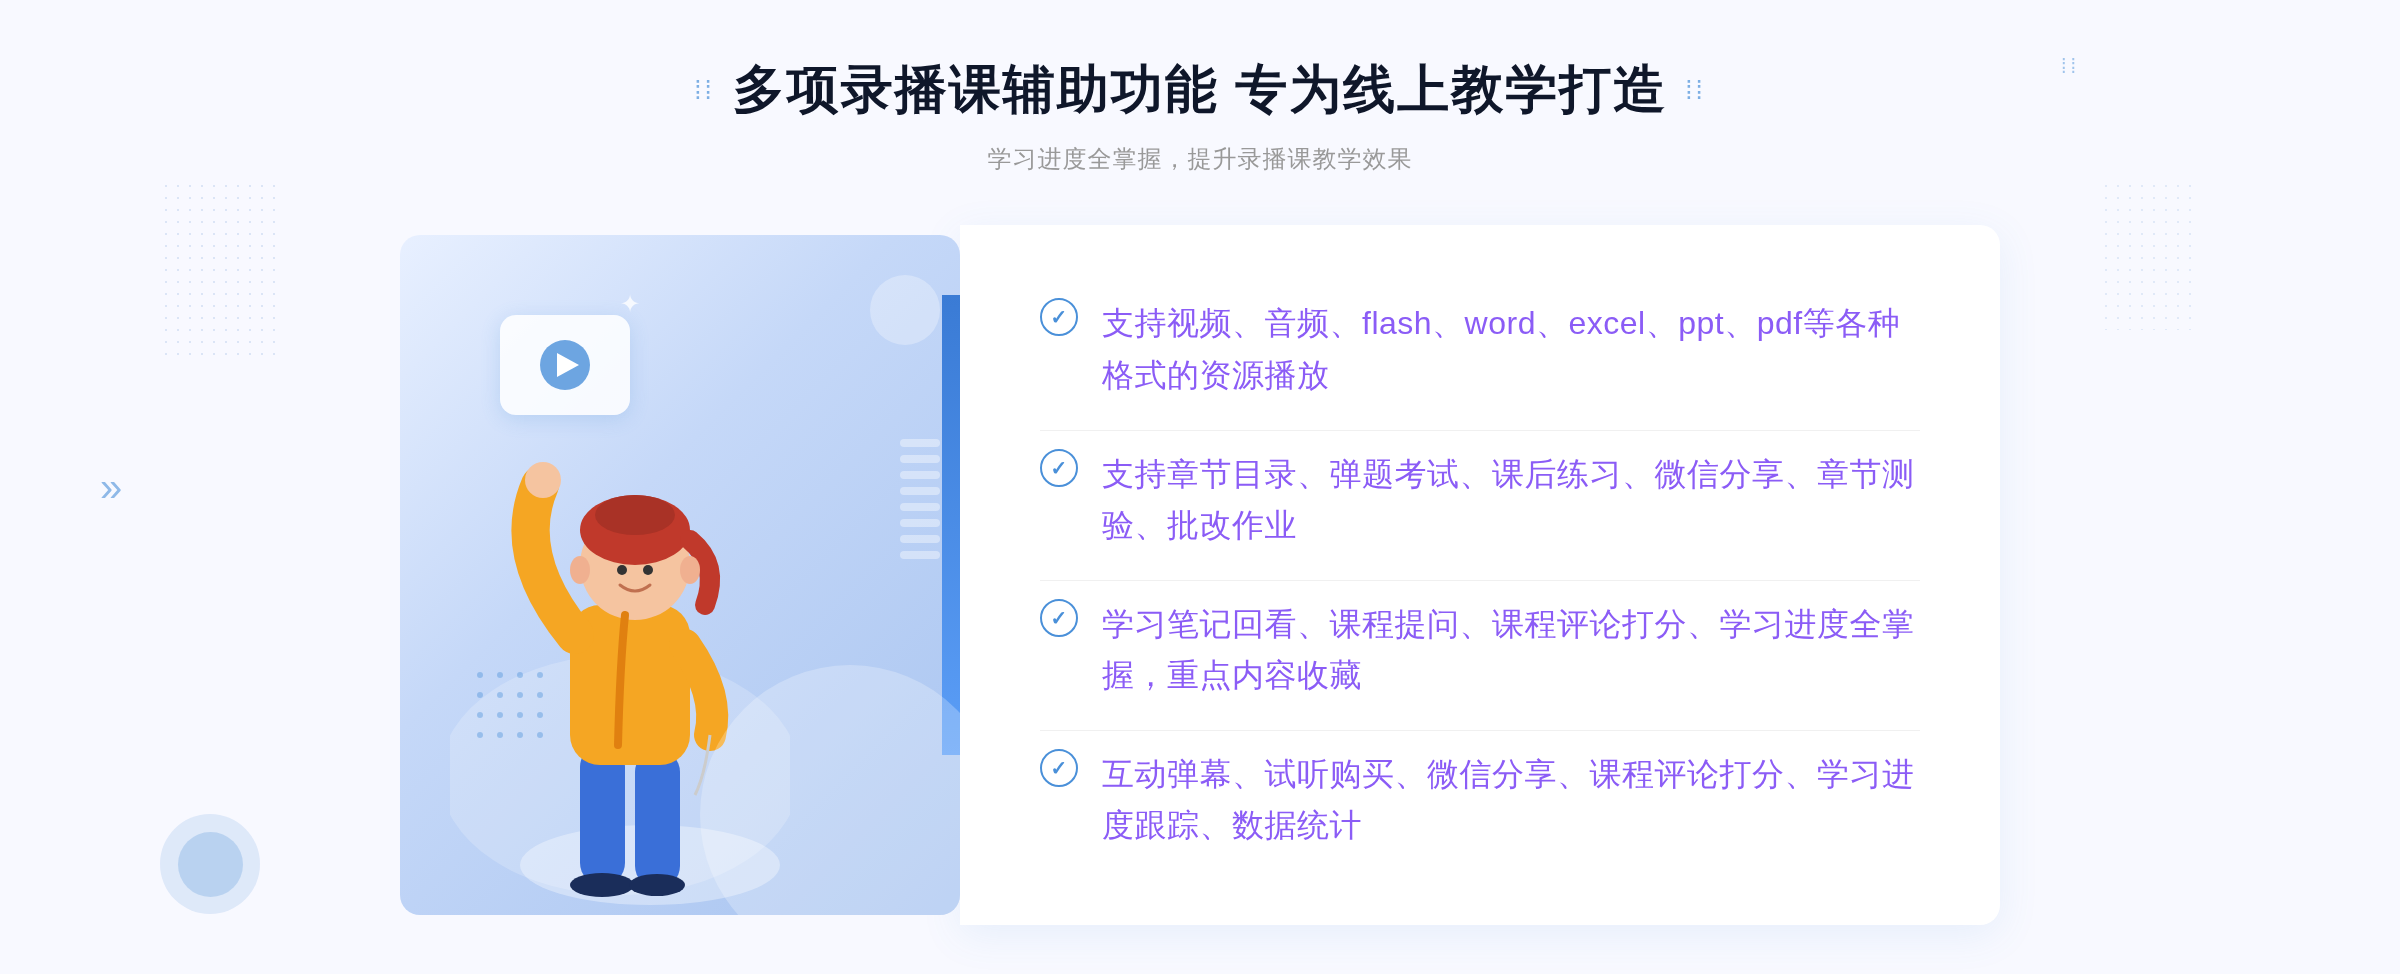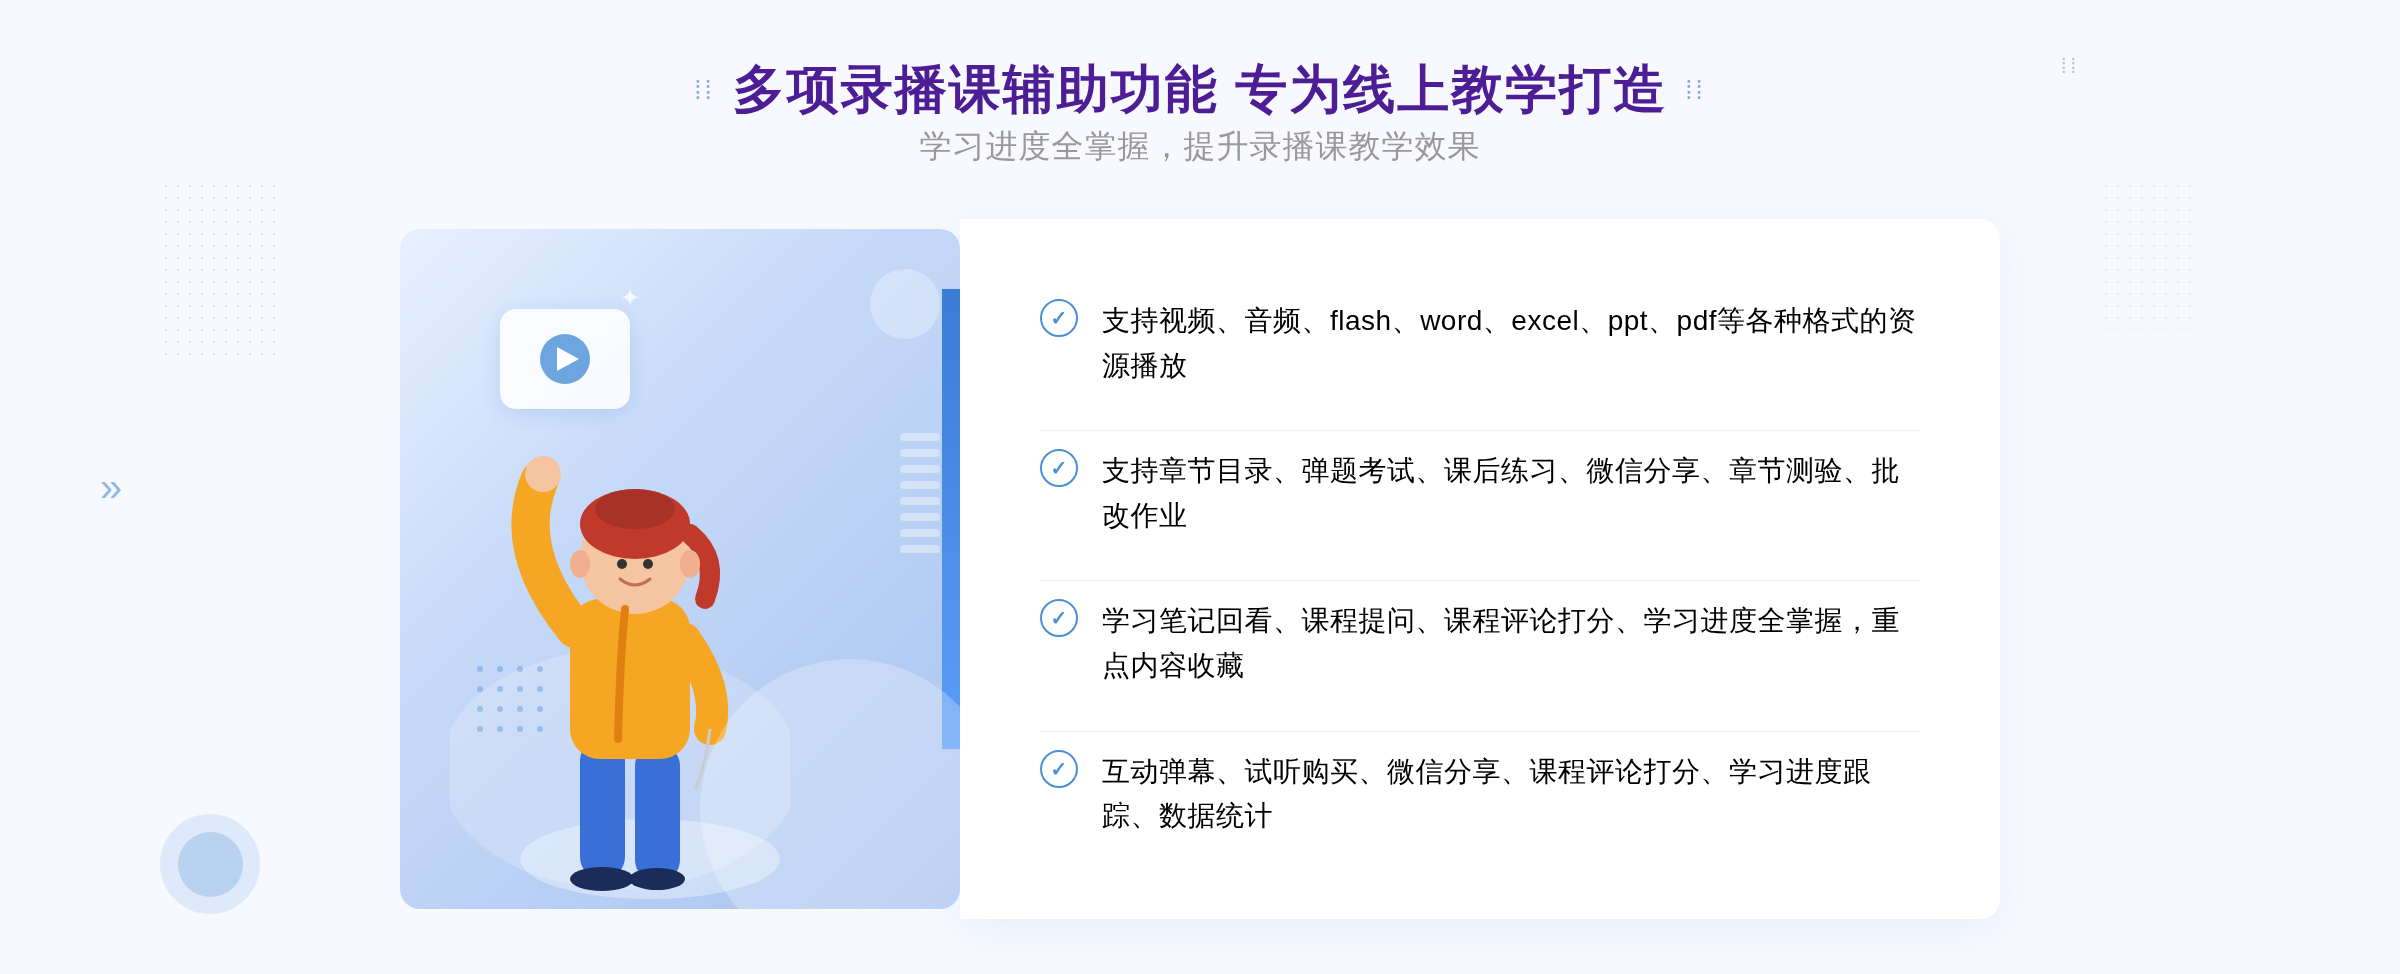--- a/index.html
+++ b/index.html
@@ -77,28 +77,28 @@
     .title-dots {
       color: #4a90d9;
       font-size: 26px;
       letter-spacing: 3px;
       opacity: 0.7;
     }
 
     .main-title {
       font-size: 52px;
       font-weight: 700;
-      color: #4c1d95;
+      color: #0f172a;
       letter-spacing: 2px;
       text-align: center;
     }
 
     .subtitle {
-      margin-top: 0;
-      font-size: 32px;
+      margin-top: 18px;
+      font-size: 24px;
       color: #999999;
       font-weight: 400;
       letter-spacing: 1px;
     }
 
     
     .content-area {
       margin-top: 50px;
       display: flex;
       align-items: stretch;
@@ -263,22 +263,22 @@
       flex-shrink: 0;
     }
 
     .check-mark {
       color: #4a90d9;
       font-size: 20px;
       font-weight: 700;
     }
 
     .feature-text {
-      font-size: 28px;
-      color: #000000;
+      font-size: 32px;
+      color: #8b5cf6;
       line-height: 1.6;
       font-weight: 400;
       letter-spacing: 0.5px;
     }
 
     
     .deco-dots-top-right {
       position: absolute;
       right: 320px;
       top: 55px;

